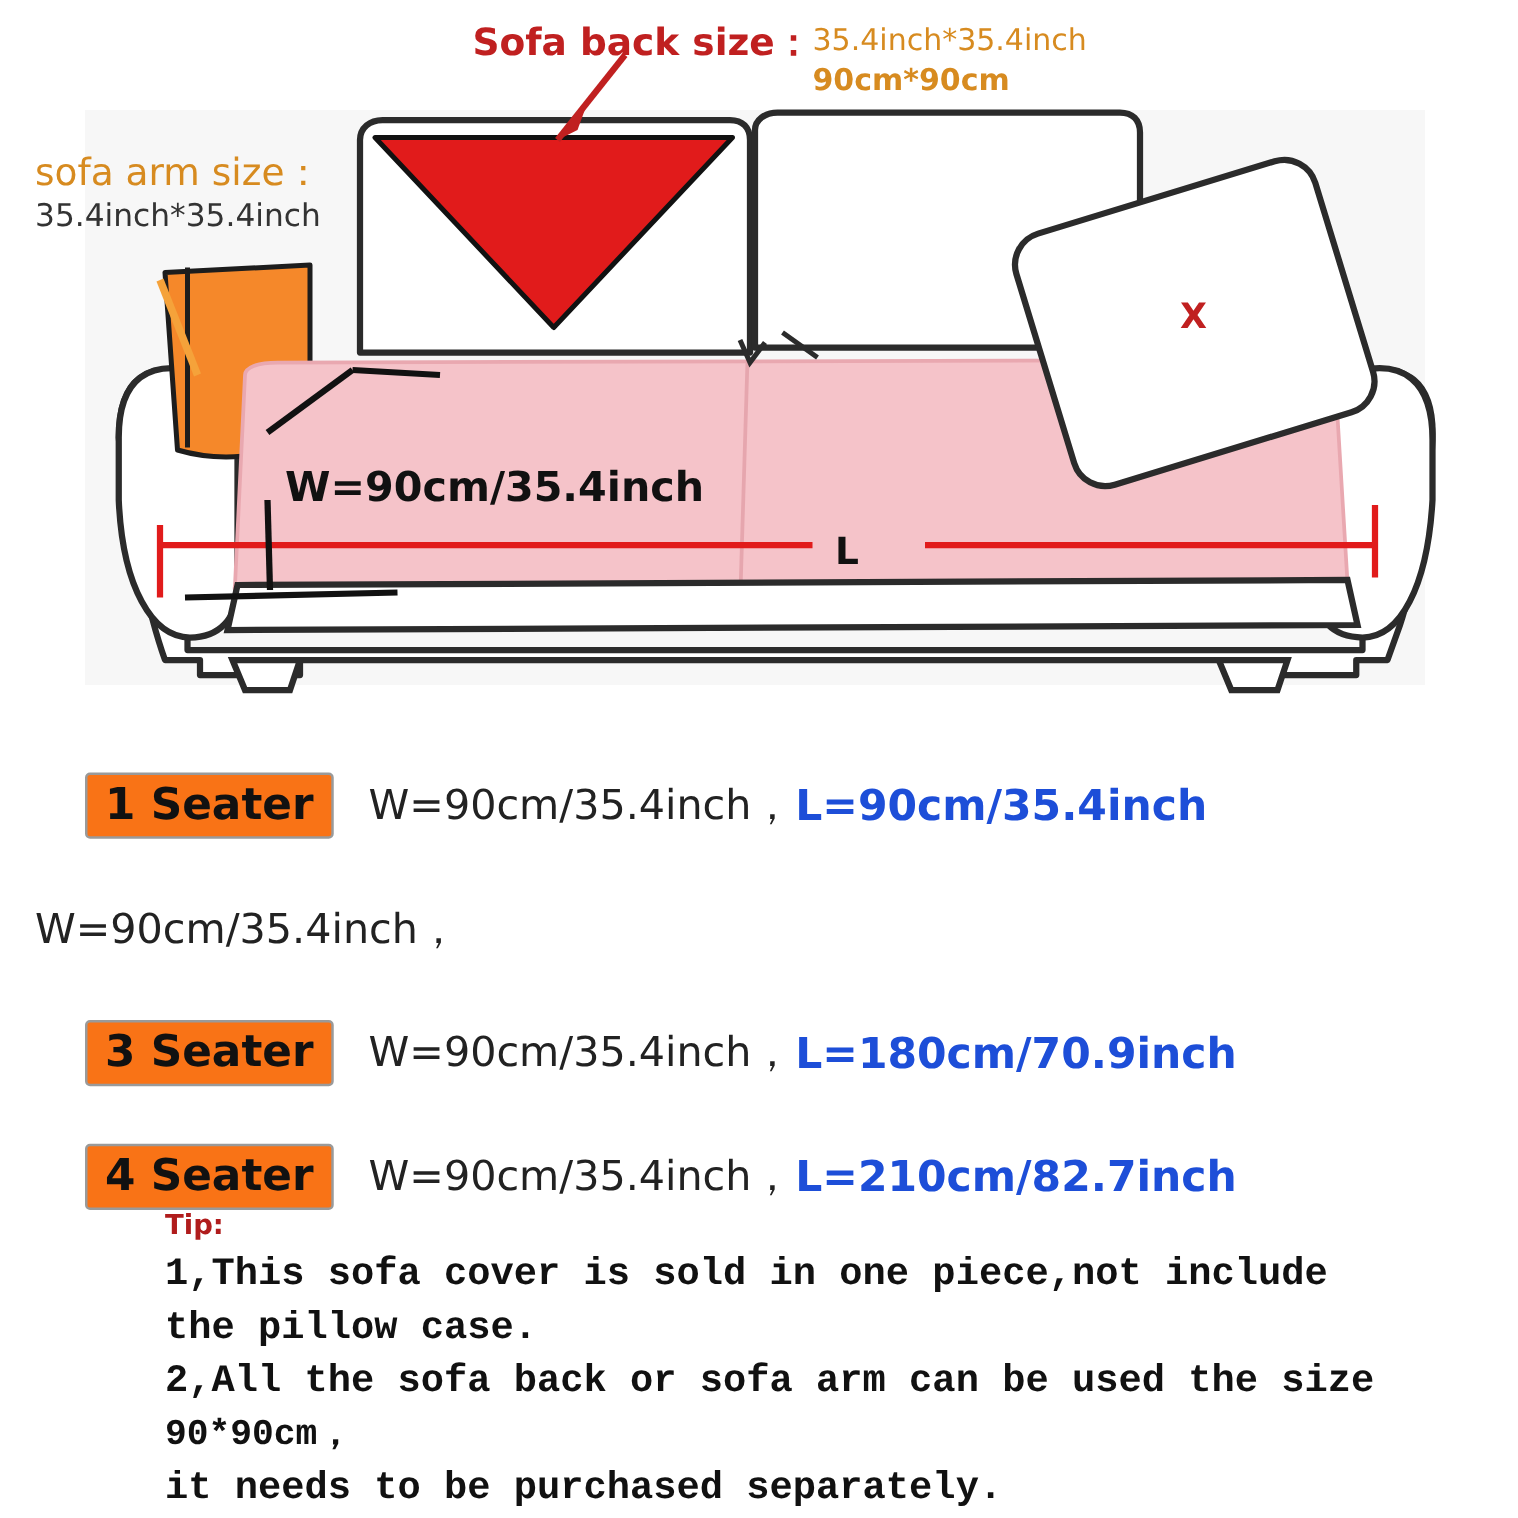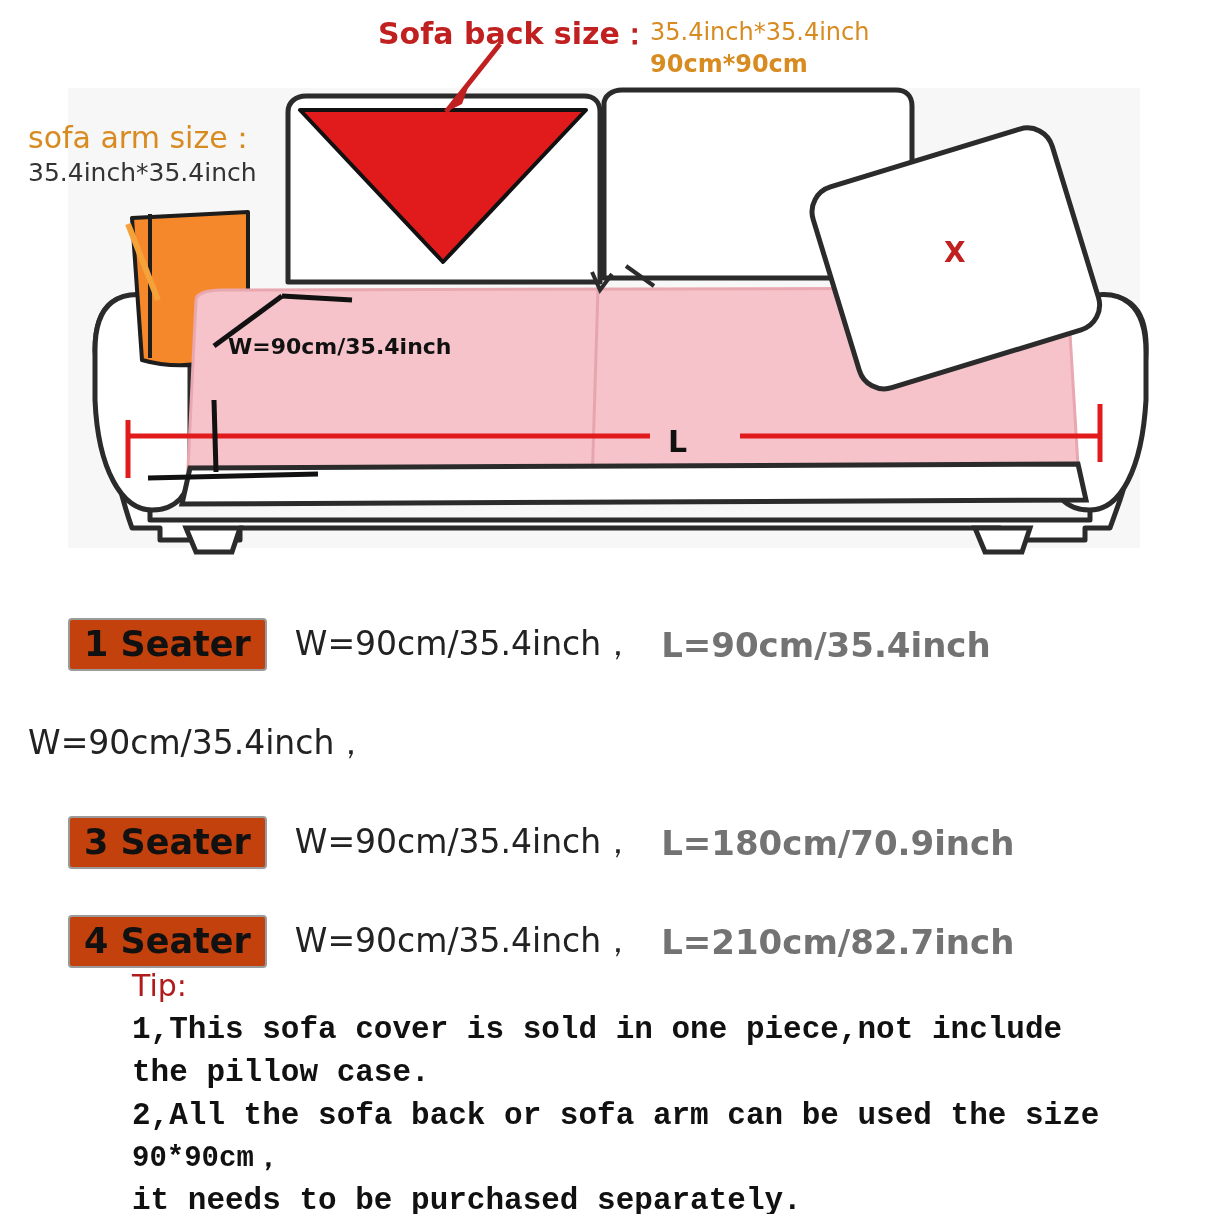--- a/index.html
+++ b/index.html
@@ -18,44 +18,44 @@
 
   .label{position:absolute;white-space:nowrap;}
 
   .sofa-back-label{left:378px;top:14px;font-size:30px;font-weight:bold;color:#c02020;}
   .sofa-back-dims1{left:650px;top:18px;font-size:24px;color:#d78b20;}
   .sofa-back-dims2{left:650px;top:50px;font-size:24px;font-weight:bold;color:#d78b20;}
 
   .sofa-arm-label{left:28px;top:118px;font-size:30px;color:#d78b20;text-align:center;}
   .sofa-arm-dims{left:28px;top:158px;font-size:25px;color:#333;}
 
-  .w-label{left:228px;top:334px;font-size:22px;font-weight:bold;color:#111;}
+  .w-label{left:228px;top:370px;font-size:33px;font-weight:bold;color:#111;}
   .l-label{left:668px;top:424px;font-size:30px;font-weight:bold;color:#111;}
   .x-label{left:944px;top:236px;font-size:28px;font-weight:bold;color:#c02020;}
 
   
   .specs{position:absolute;left:0;top:595px;width:1214px;}
   .spec-row{display:flex;align-items:center;height:99px;}
   .seater-box{
     margin-left:68px;
     border:2px solid #9a9a9a;
     border-radius:4px;
-    background:#c2410c;
+    background:#f97316;
     padding:6px 14px;
     font-size:35px;
     font-weight:bold;
     color:#111;
     line-height:1.05;
   }
   .spec-w{margin-left:28px;font-size:33px;color:#222;}
-  .spec-l{margin-left:27px;font-size:34px;font-weight:bold;color:#737373;}
+  .spec-l{margin-left:2px;font-size:34px;font-weight:bold;color:#1d4ed8;}
 
   
   .tips{position:absolute;left:132px;top:968px;width:1000px;}
-  .tip-title{font-size:30px;font-weight:normal;color:#b01c1c;margin-bottom:6px;}
+  .tip-title{font-size:22px;font-weight:bold;color:#b01c1c;margin-bottom:6px;}
   .tip-line{font-size:31px;color:#111;line-height:1.38;font-weight:bold;font-family:Liberation Mono, monospace;}
   .tip-line .small{font-size:29px;font-weight:bold;}
 </style>
 </head>
 <body>
 
 <div class="canvas">
 
   <div class="diagram">
     <div class="diag-bg"></div>

